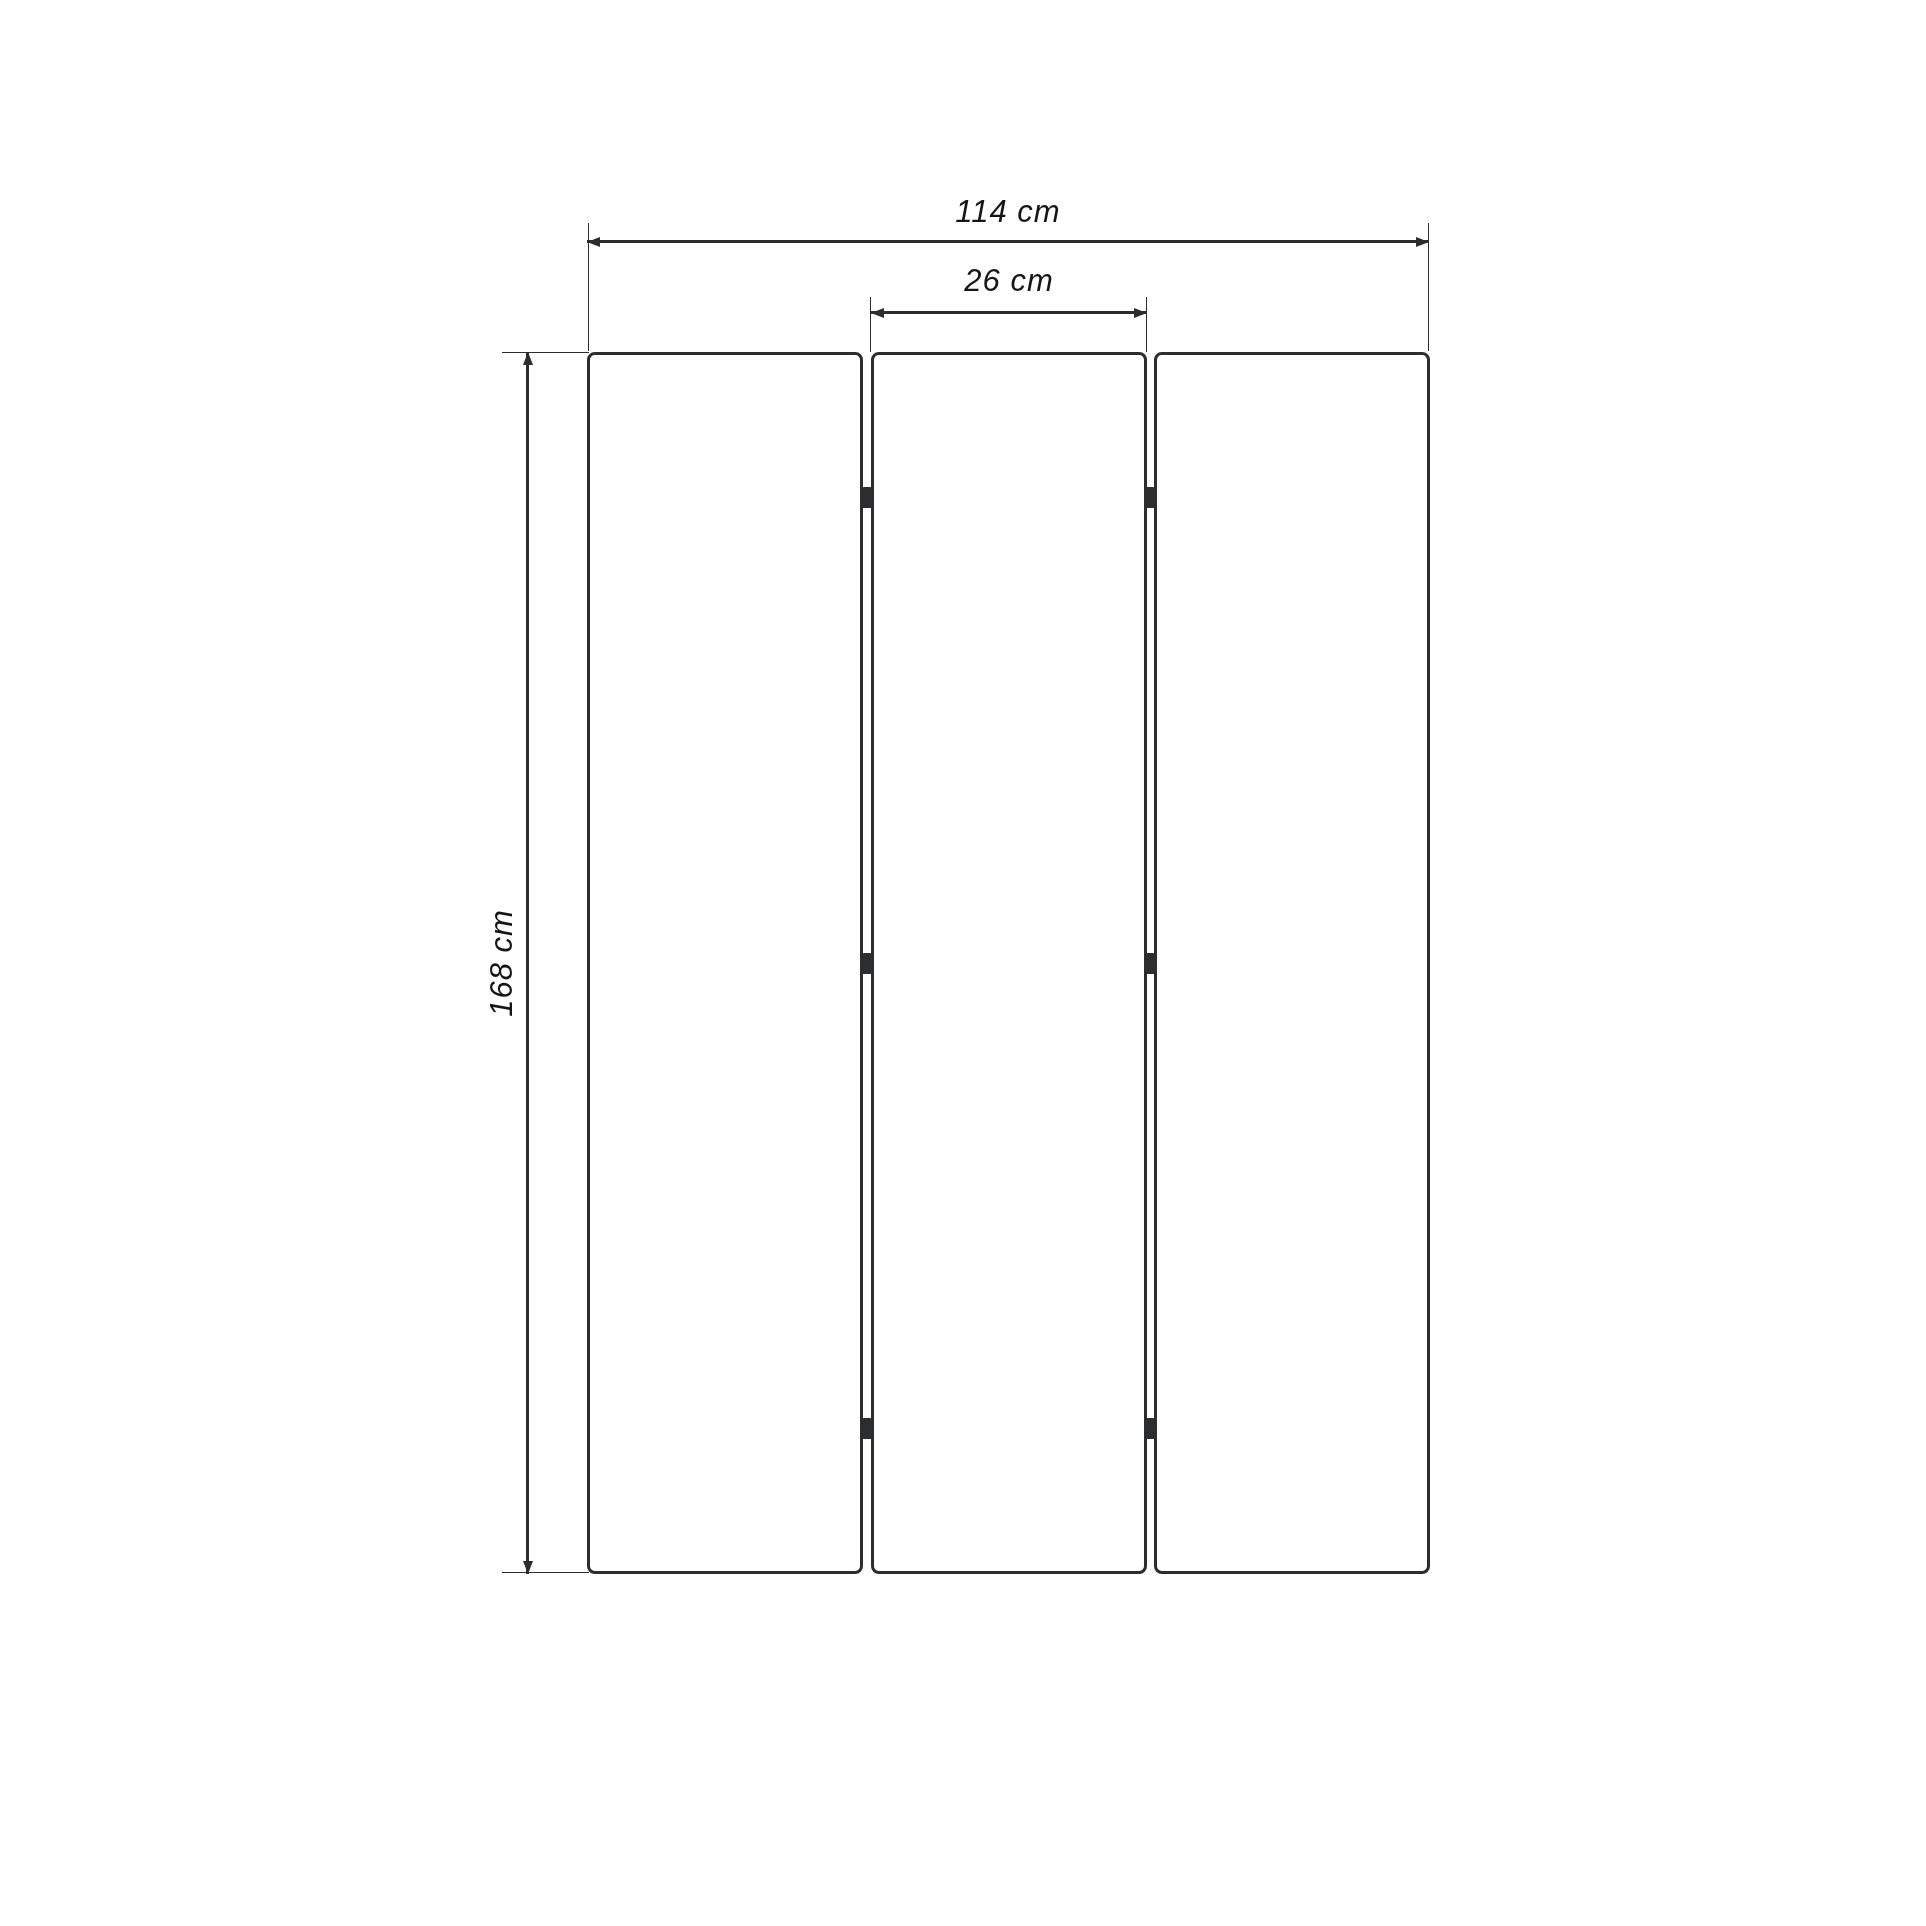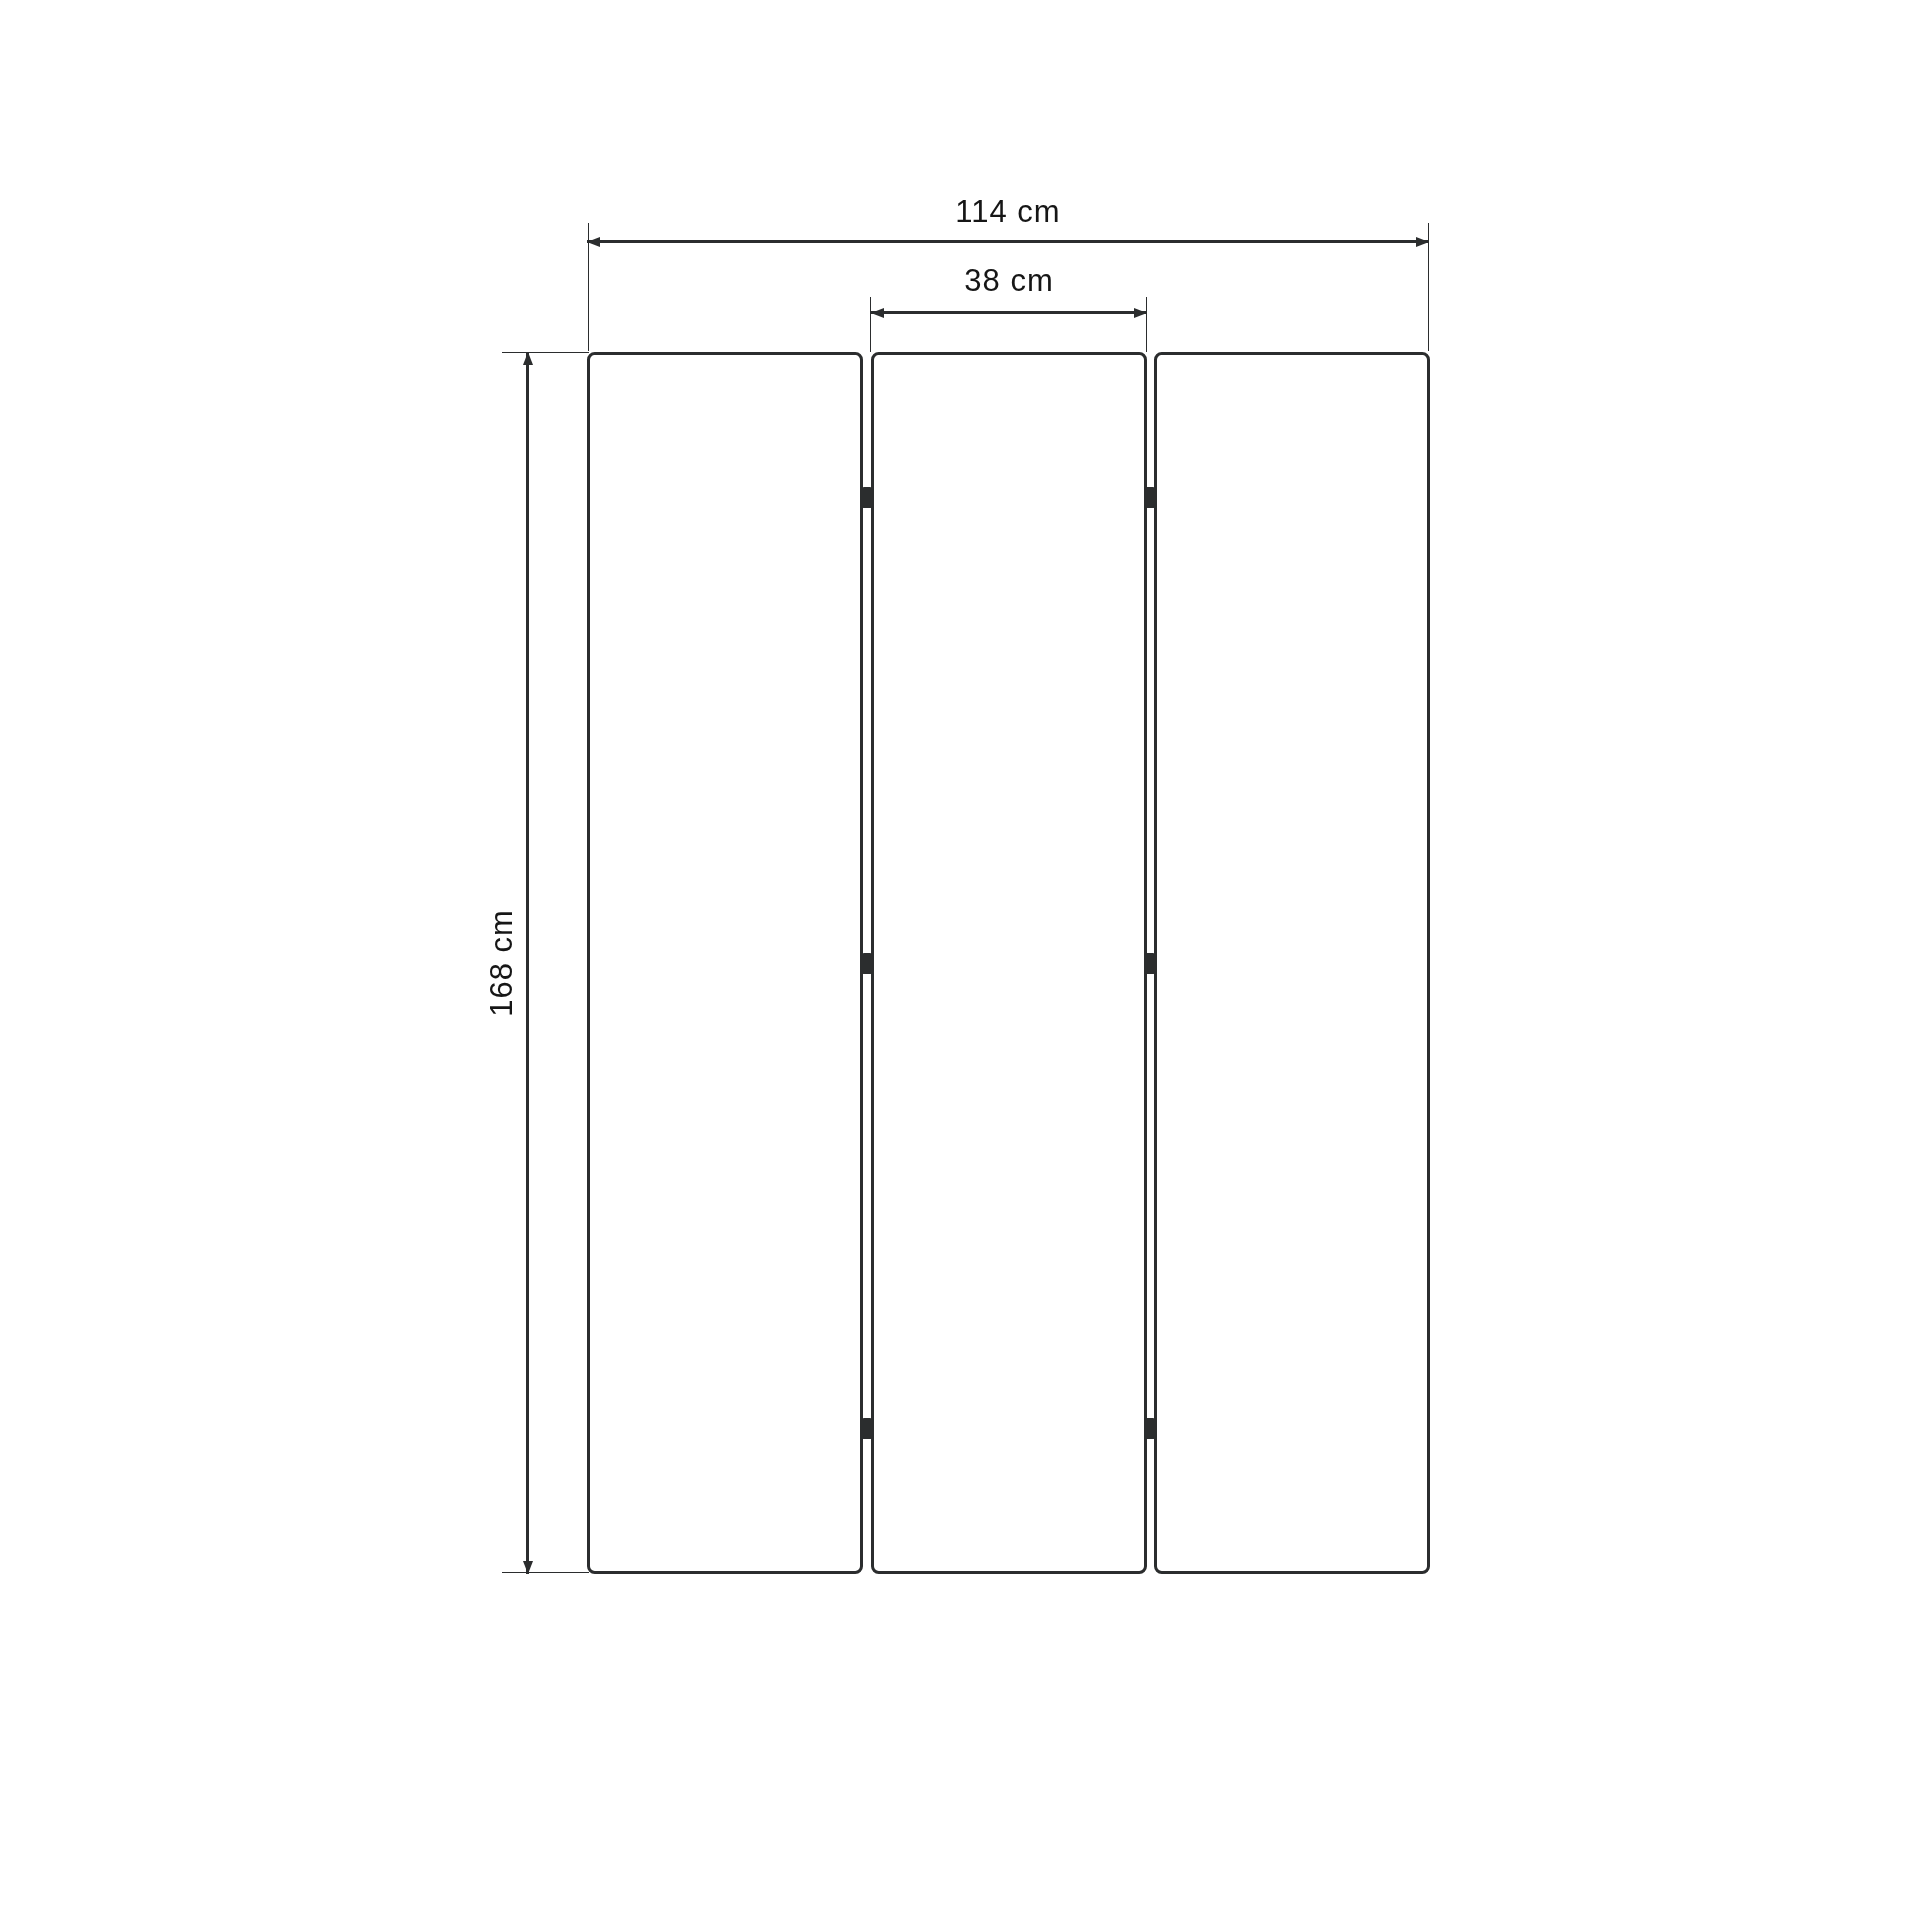--- a/index.html
+++ b/index.html
@@ -7,20 +7,21 @@
     --text:#161616;
     --bg:#ffffff;
   }
   html,body{margin:0;padding:0;background:var(--bg);}
   .canvas{
     position:relative;
     width:1926px;height:1884px;
     background:var(--bg);
     overflow:hidden;
     font-family:"Liberation Sans", sans-serif;
+    font-style:italic;
   }
   
   .panel{
     position:absolute;
     top:352px;height:1222px;width:276px;
     border:3.2px solid var(--line);
     border-radius:7.7px;
     background:var(--bg);
     box-sizing:border-box;
   }
@@ -98,21 +99,21 @@
     <div class="dim-label label-total-width">114 cm</div>
   </div>
 
   <div>
     <div class="ext" style="left:870px;top:297px;width:1.3px;height:55px;"></div>
     <div class="ext" style="left:1146px;top:297px;width:1.3px;height:55px;"></div>
     <div class="dim-h" style="left:871px;top:311px;width:276px;">
       <div class="ah ah-left"></div>
       <div class="ah ah-right"></div>
     </div>
-    <div class="dim-label label-panel-width">38 cm</div>
+    <div class="dim-label label-panel-width">26 cm</div>
   </div>
 
   <div>
     <div class="ext" style="left:502px;top:352px;width:87px;height:1.3px;"></div>
     <div class="ext" style="left:502px;top:1572px;width:87px;height:1.3px;"></div>
     <div class="dim-v" style="left:526px;top:352px;height:1222px;">
       <div class="ah ah-up"></div>
       <div class="ah ah-down"></div>
     </div>
     <div class="dim-label label-height">168 cm</div>

